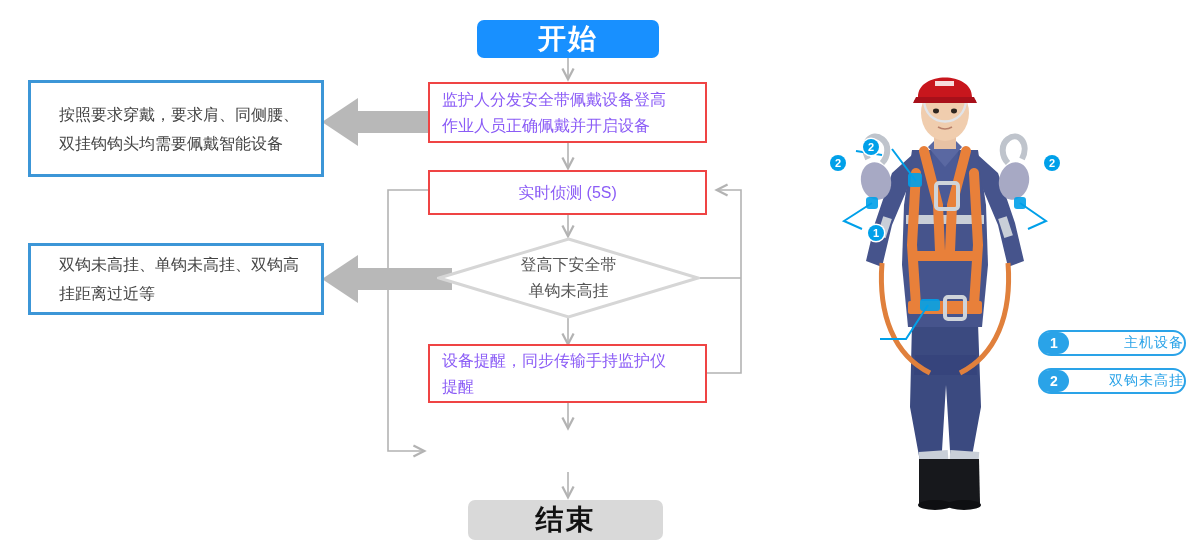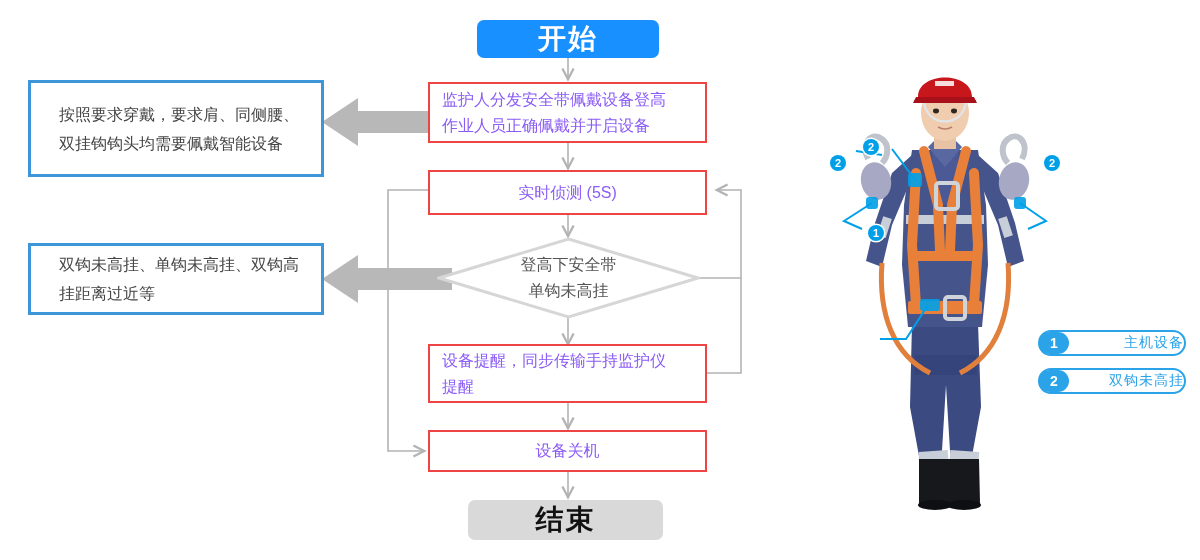--- a/index.html
+++ b/index.html
@@ -153,23 +153,20 @@
       <span>登高下安全带</span>
       <span>单钩未高挂</span>
     </div>
   </div>
 
   <div class="node proc left" style="left:428px;top:344px;width:279px;height:59px;">
     <span style="white-space:pre-line;">设备提醒，同步传输手持监护仪
 提醒</span>
   </div>
 
-  <div class="node proc center" style="left:428px;top:430px;width:279px;height:42px;">
-    <span>设备关机</span>
-  </div>
 
   <div class="node pill pill-end" style="left:468px;top:500px;width:195px;height:40px;">
     <span>结束</span>
   </div>
 
   <div class="node callout" style="left:28px;top:80px;width:296px;height:97px;">
     <span>按照要求穿戴，要求肩、同侧腰、双挂钩钩头均需要佩戴智能设备</span>
   </div>
 
   <div class="node callout" style="left:28px;top:243px;width:296px;height:72px;">

